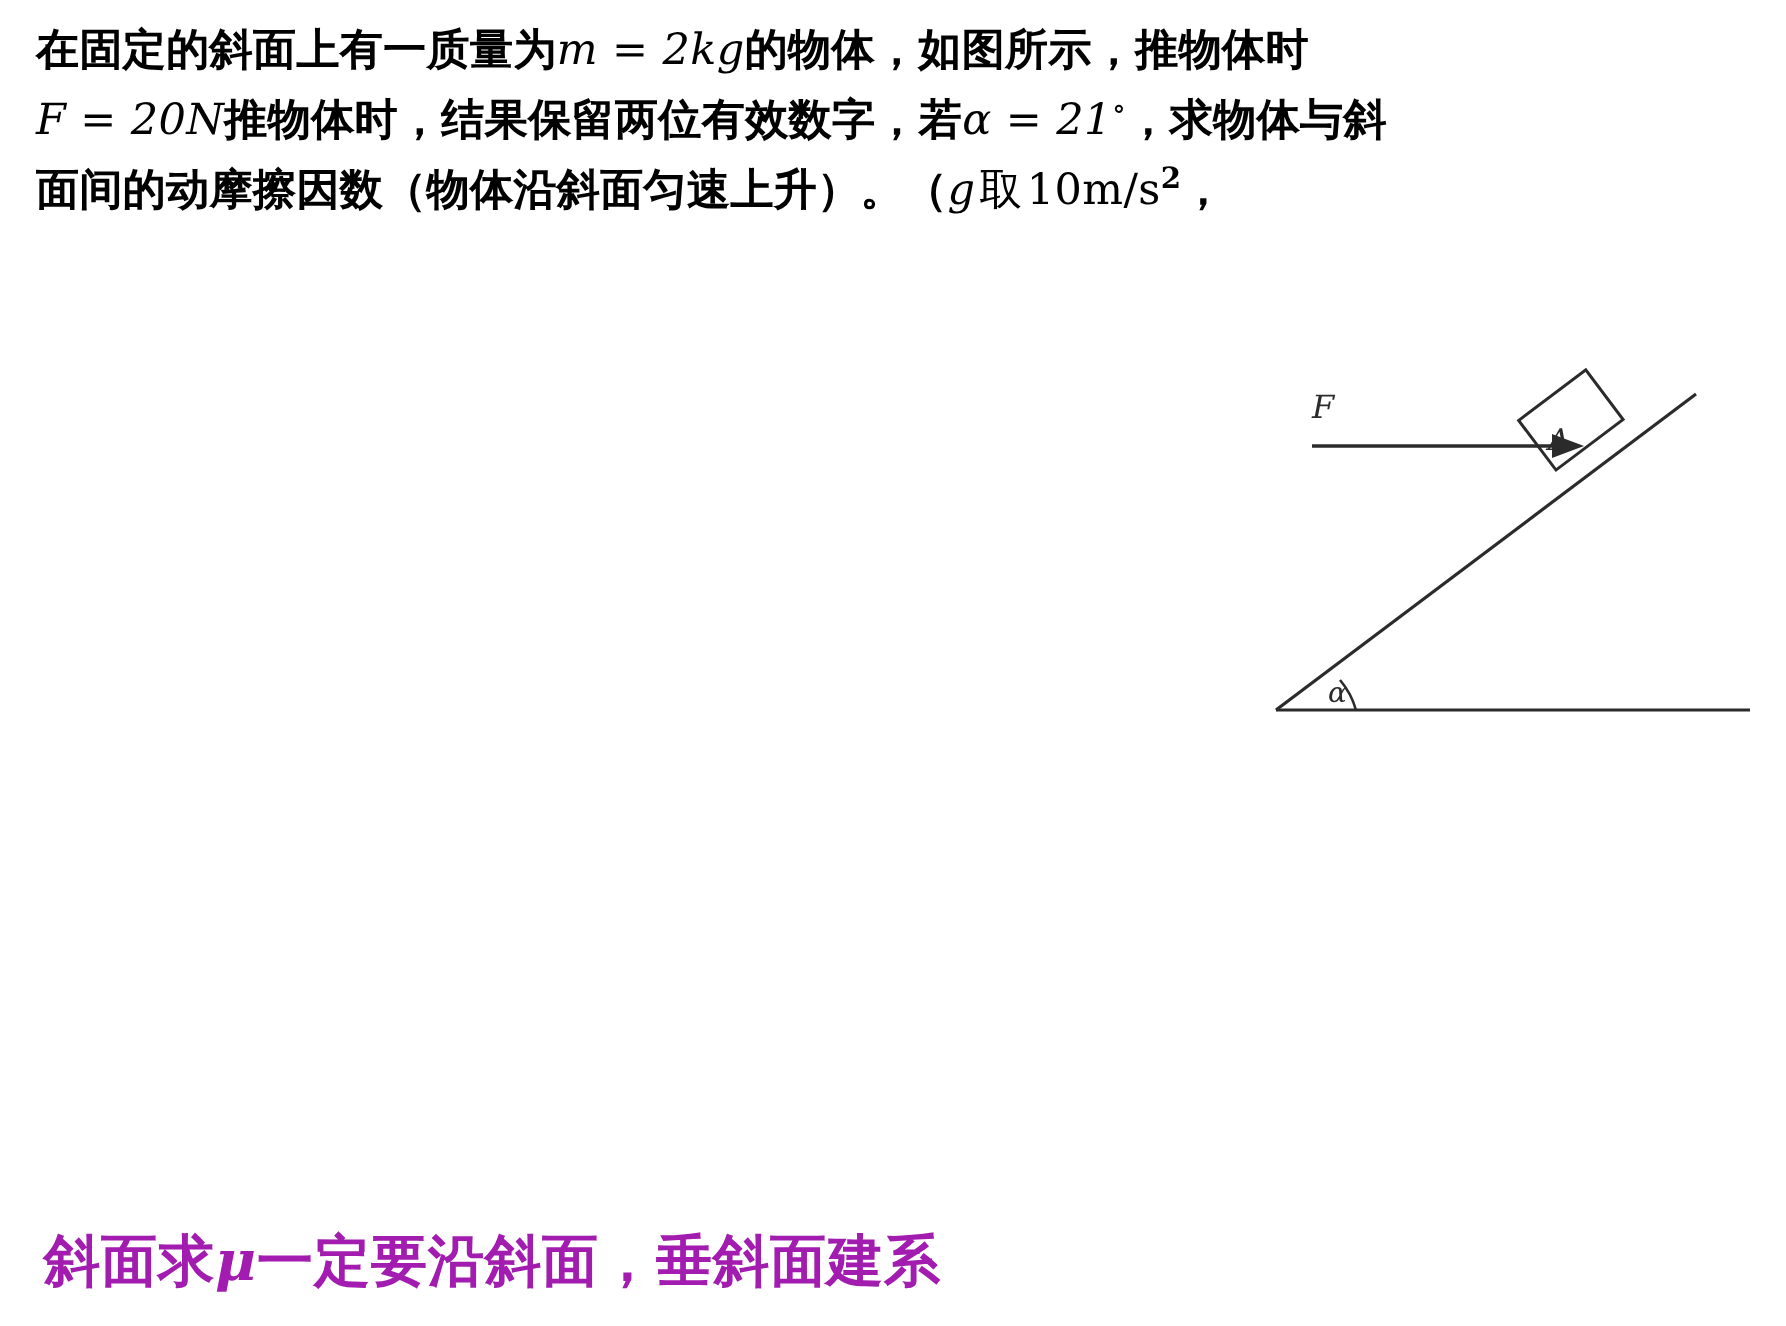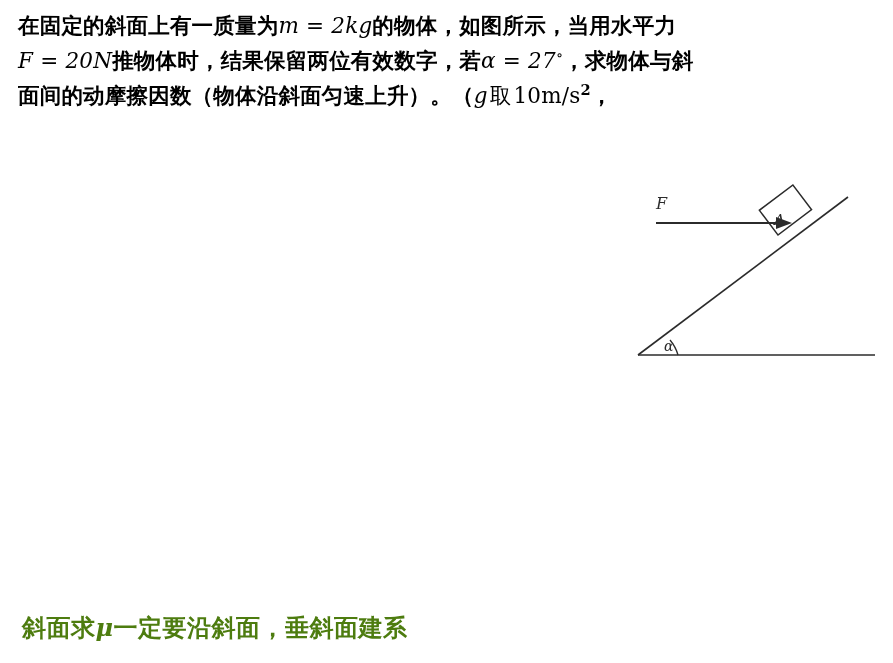--- a/index.html
+++ b/index.html
@@ -71,42 +71,42 @@
   }
   .figure svg {
     display: block;
   }
   .answer-note {
     position: absolute;
     left: 22px;
     top: 612px;
     font-family: "DejaVu Sans", sans-serif;
     font-weight: bold;
-    font-size: 24px;
-    color: #4d7c0f;
+    font-size: 28px;
+    color: #a21caf;
     letter-spacing: 0.5px;
     white-space: nowrap;
   }
   .answer-note .mu {
     font-family: "DejaVu Serif", serif;
     font-style: italic;
     font-weight: bold;
   }
 </style>
 </head>
 <body>
 
 <div class="page">
 
   <div class="problem-text">
     <div class="line">
-      <span>在固定的斜面上有一质量为</span><span class="mathit">m = 2kg</span><span>的物体，如图所示，当用水平力</span>
+      <span>在固定的斜面上有一质量为</span><span class="mathit">m = 2kg</span><span>的物体，如图所示，推物体时</span>
     </div>
     <div class="line">
-      <span class="mathit">F = 20N</span><span>推物体时，结果保留两位有效数字，若</span><span class="mathit">α = 27</span><span class="deg">∘</span><span>，求物体与斜</span>
+      <span class="mathit">F = 20N</span><span>推物体时，结果保留两位有效数字，若</span><span class="mathit">α = 21</span><span class="deg">∘</span><span>，求物体与斜</span>
     </div>
     <div class="line">
       <span>面间的动摩擦因数（物体沿斜面匀速上升）。（</span><span class="mathit">g</span><span class="mathop">取</span><span class="mathrm">10m/s</span><sup class="exp">2</sup><span>，</span>
     </div>
   </div>
 
   <div class="figure">
     <svg width="285" height="190" viewBox="0 0 285 190">
 
       <line x1="38" y1="172" x2="275" y2="172" stroke="#2b2b2b" stroke-width="1.6"></line>

